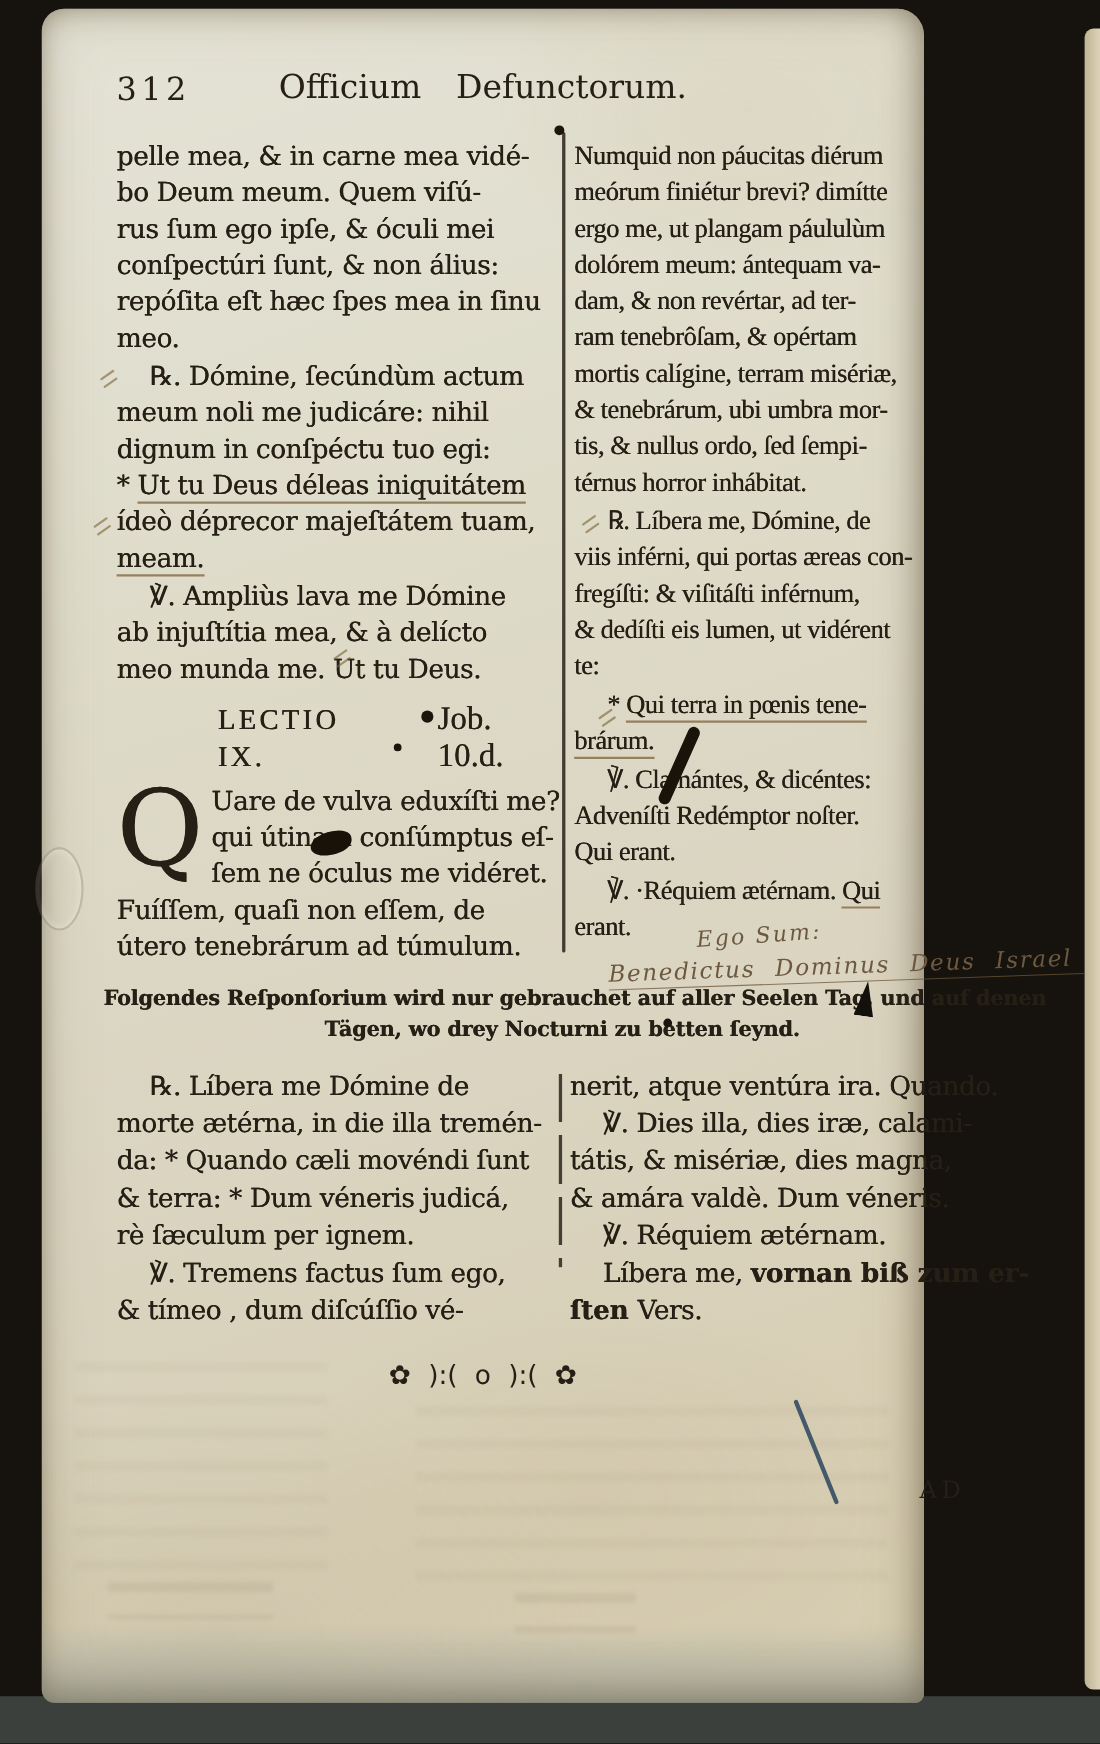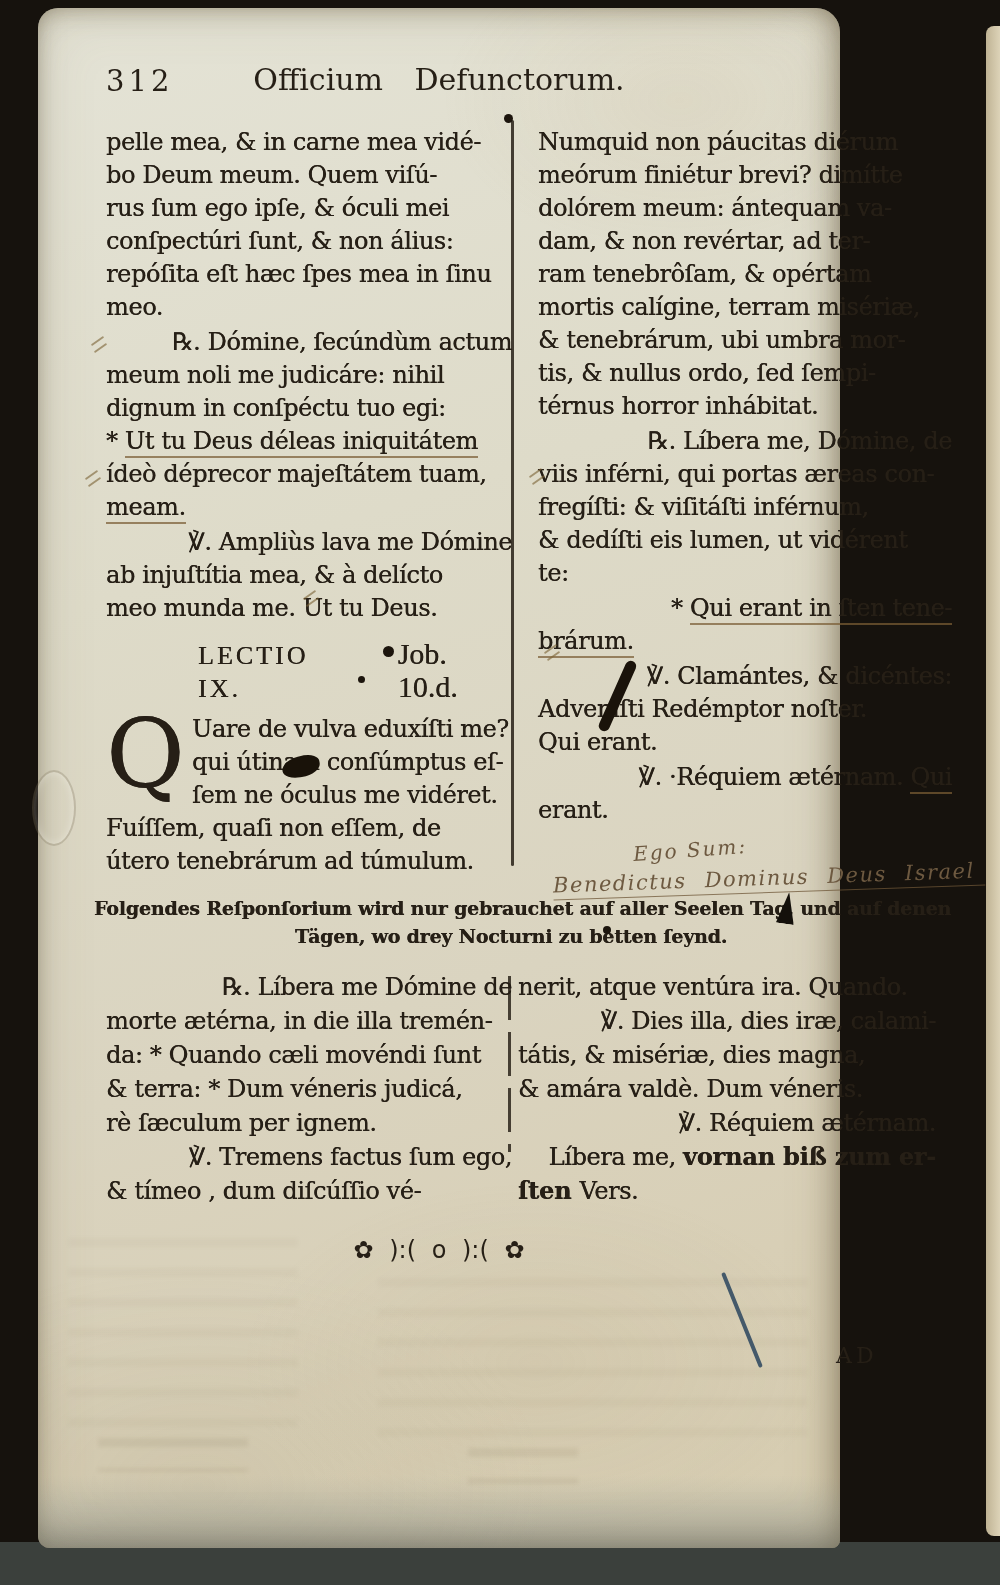--- a/index.html
+++ b/index.html
@@ -31,26 +31,26 @@
     background:linear-gradient(180deg,rgba(140,150,145,0) 0%,rgba(140,150,145,.22) 45%,rgba(118,128,126,.30) 100%);}
 
   .ink{color:#261f16;}
   .page-number{position:absolute;left:68px;top:56px;font-size:29px;letter-spacing:4px;}
   .running-title{position:absolute;left:0;top:54px;width:100%;text-align:center;
     font-size:30px;word-spacing:22px;}
 
   .col{position:absolute;font-size:24px;line-height:33px;letter-spacing:-0.4px;
     text-shadow:0.3px 0 0 currentColor;}
   .col-upper-left{left:68px;top:118px;width:406px;}
-  .col-upper-right{left:500px;top:118px;width:414px;}
+  .col-upper-right{left:484px;top:118px;width:414px;font-family:Liberation Serif, serif;}
   .col-lower-left{left:68px;top:962px;width:406px;line-height:34px;}
   .col-lower-right{left:480px;top:962px;width:418px;line-height:34px;}
   .para{margin:0 0 2px 0;}
   .tline{white-space:nowrap;}
-  .tline.ind{padding-left:30px;text-align:right;}
+  .tline.ind{padding-left:30px;}
   .hand-underline{border-bottom:2px solid rgba(122,93,53,.72);padding-bottom:1px;}
 
   .divider-upper{position:absolute;left:473px;top:112px;width:3px;height:746px;
     background:rgba(32,25,16,.82);border-radius:2px;}
   .divider-lower{position:absolute;left:470px;top:968px;width:3px;height:176px;
     background:repeating-linear-gradient(180deg,rgba(32,25,16,.8) 0 44px,rgba(32,25,16,0) 44px 56px);}
 
   .lectio-row{display:flex;align-items:baseline;padding-left:92px;gap:40px;
     margin:12px 0 8px 0;font-family:Liberation Serif, serif;}
   .lectio-title{font-size:26px;letter-spacing:3px;}
@@ -166,37 +166,38 @@
         <div class="tline">ſem ne óculus me vidéret.</div>
         <div class="tline">Fuíſſem, quaſi non eſſem, de</div>
         <div class="tline">útero tenebrárum ad túmulum.</div>
       </div>
   </div>
 
   <div class="col col-upper-right ink">
     <div class="para">
         <div class="tline">Numquid non páucitas diérum</div>
         <div class="tline">meórum finiétur brevi? dimítte</div>
+        <div class="tline">ergo me, ut plangam páululùm</div>
         <div class="tline">dolórem meum: ántequam va-</div>
         <div class="tline">dam, &amp; non revértar, ad ter-</div>
         <div class="tline">ram tenebrôſam, &amp; opértam</div>
         <div class="tline">mortis calígine, terram misériæ,</div>
         <div class="tline">&amp; tenebrárum, ubi umbra mor-</div>
         <div class="tline">tis, &amp; nullus ordo, ſed ſempi-</div>
         <div class="tline">térnus horror inhábitat.</div>
       </div>
     <div class="para">
         <div class="tline ind">℞. Líbera me, Dómine, de</div>
         <div class="tline">viis inférni, qui portas æreas con-</div>
         <div class="tline">fregíſti: &amp; viſitáſti inférnum,</div>
         <div class="tline">&amp; dedíſti eis lumen, ut vidérent</div>
         <div class="tline">te:</div>
       </div>
     <div class="para">
-        <div class="tline ind"><span>*  </span><span class="hand-underline">Qui erant in ſten tene-</span></div>
+        <div class="tline ind"><span>*  </span><span class="hand-underline">Qui terra in pœnis tene-</span></div>
         <div class="tline"><span class="hand-underline">brárum.</span></div>
       </div>
     <div class="para">
         <div class="tline ind">℣. Clamántes, &amp; dicéntes:</div>
         <div class="tline">Adveníſti Redémptor noſter.</div>
         <div class="tline">Qui erant.</div>
       </div>
     <div class="para">
         <div class="tline ind"><span>℣. ·Réquiem ætérnam.    </span><span class="hand-underline">Qui</span></div>
         <div class="tline">erant.</div>

